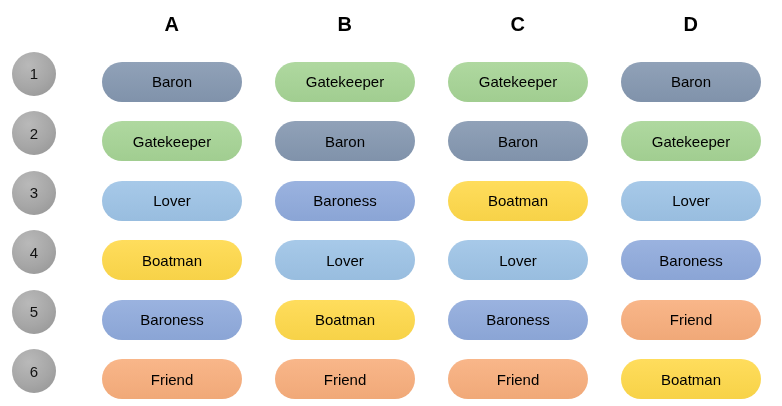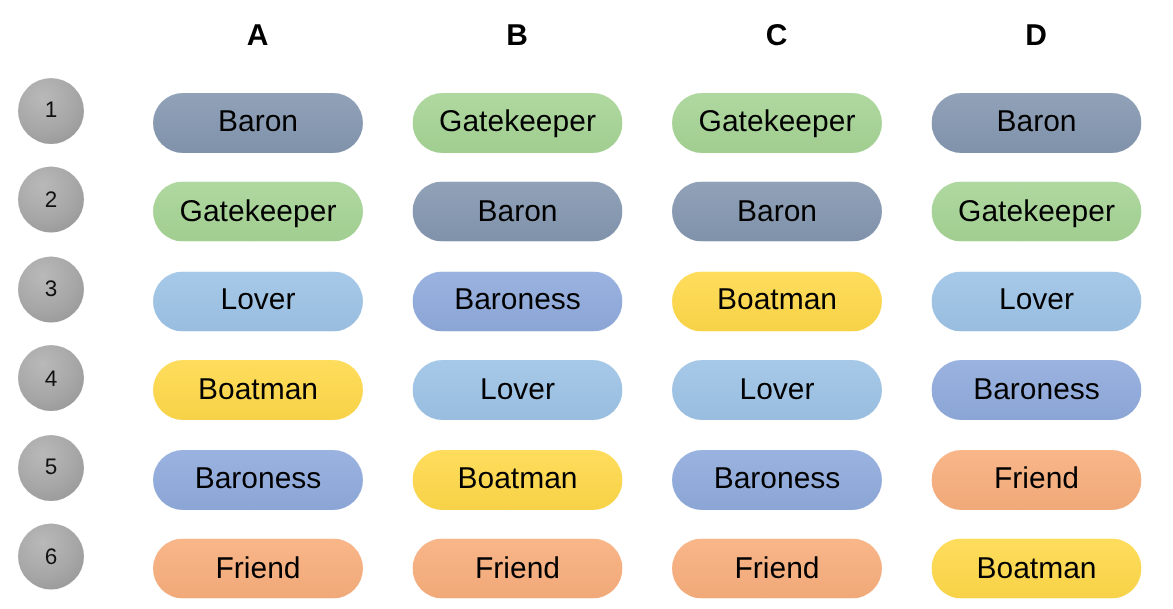--- a/index.html
+++ b/index.html
@@ -46,21 +46,21 @@
     font-size: 15px;
     color: #111111;
   }
   .pill {
     flex: 0 0 auto;
     width: 140px; height: 40px;
     border-radius: 20px;
     display: flex;
     align-items: center;
     justify-content: center;
-    font-size: 20px;
+    font-size: 15px;
     color: #000000;
     background-image: linear-gradient(180deg, rgba(255,255,255,0.10), rgba(0,0,0,0.03));
     margin-top: 16px;
   }
   .pill.first { margin-left: 46px; }
   .pill + .pill { margin-left: 33px; }
 </style>
 </head>
 <body>
 

